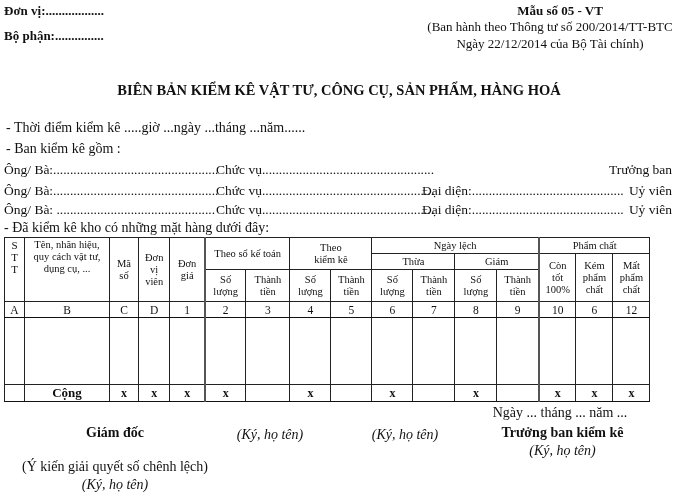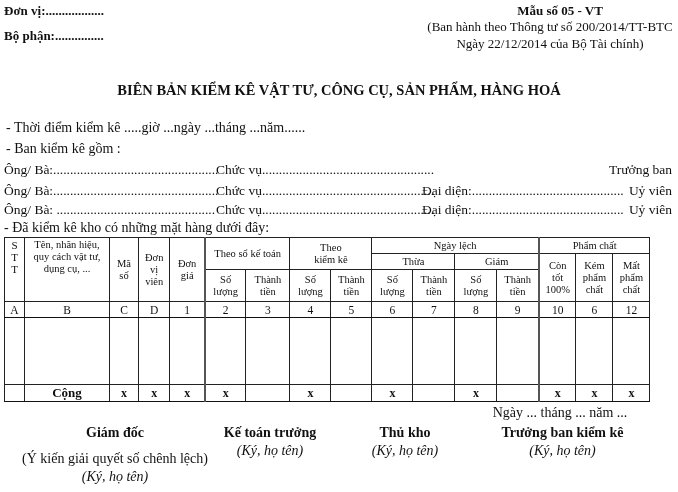--- a/index.html
+++ b/index.html
@@ -176,30 +176,28 @@
     <td>x</td>
     <td>x</td>
   </tr>
 </tbody>
   </table>
 
 <div class="abs f14 c" style="left:480px; top:405px; width:160px;">Ngày ... tháng ... năm ...</div>
 
 <div class="abs c" style="left:0; top:425px; width:230px;">
   <div class="b f14">Giám đốc</div>
-  <div class="f14" style="margin-top:10px;">(Ý kiến giải quyết số chênh lệch)</div>
+  <div class="f14" style="margin-top:18px;">(Ý kiến giải quyết số chênh lệch)</div>
   <div class="i f14" style="margin-top:2px;">(Ký, họ tên)</div>
 </div>
 
 <div class="abs c" style="left:200px; top:425px; width:140px;">
-  <div class="b f14">Kế toán trưởng</div>
   <div class="i f14" style="margin-top:2px;">(Ký, họ tên)</div>
   </div>
 
 <div class="abs c" style="left:345px; top:425px; width:120px;">
-  <div class="b f14">Thủ kho</div>
   <div class="i f14" style="margin-top:2px;">(Ký, họ tên)</div>
 </div>
 
 <div class="abs c" style="left:490px; top:425px; width:145px;">
   <div class="b f14">Trưởng ban kiểm kê</div>
   <div class="i f14" style="margin-top:2px;">(Ký, họ tên)</div>
 </div>
 
 </body></html>

